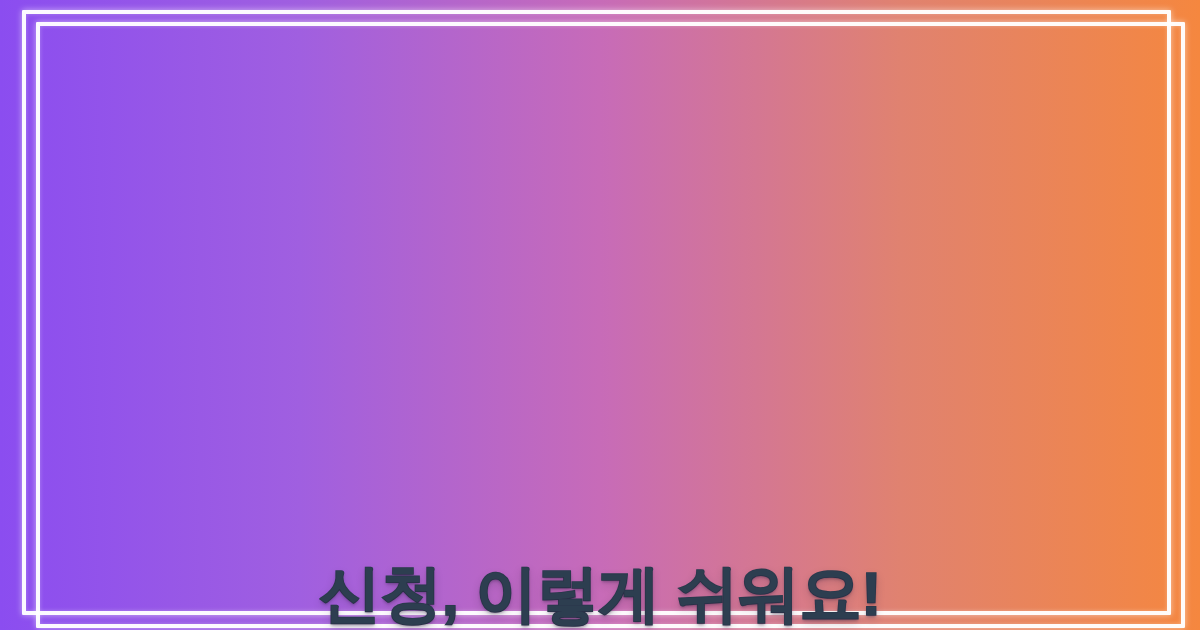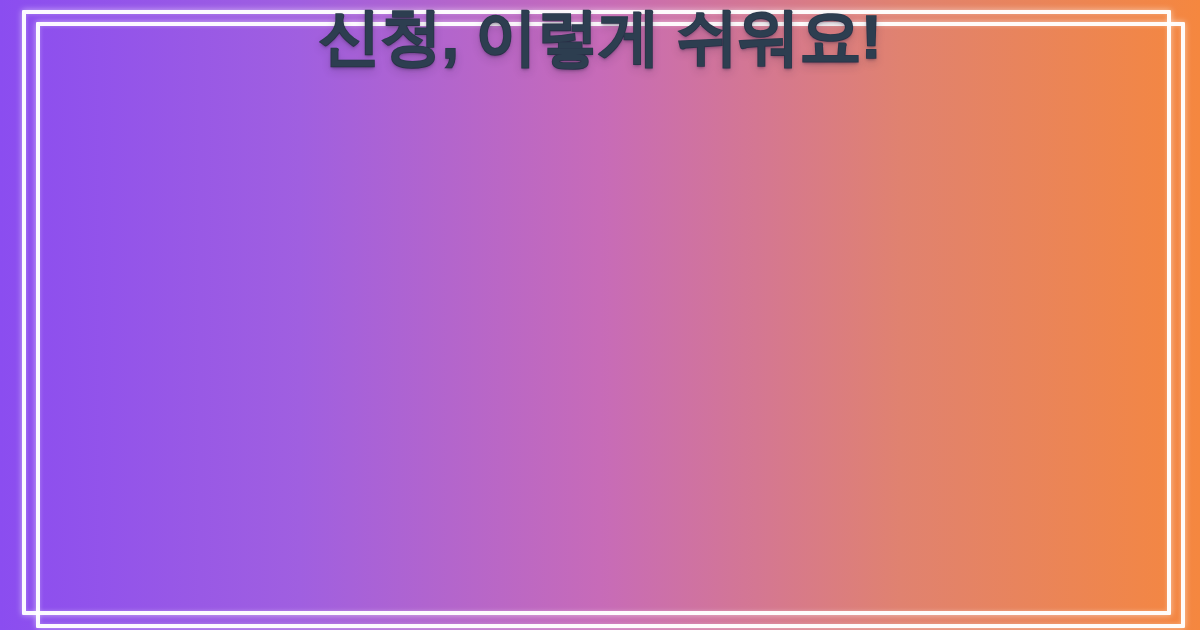--- a/index.html
+++ b/index.html
@@ -52,21 +52,21 @@
   }
 
   
   .title-wrap {
     position: absolute;
     left: 0;
     right: 0;
     top: 0;
     bottom: 0;
     display: flex;
-    align-items: flex-start;
+    align-items: flex-end;
     justify-content: center;
     padding: 0 103px;
     box-sizing: border-box;
   }
 
   .title {
     margin: 0;
     font-size: 62px;
     line-height: 1.18;
     font-weight: 900;

